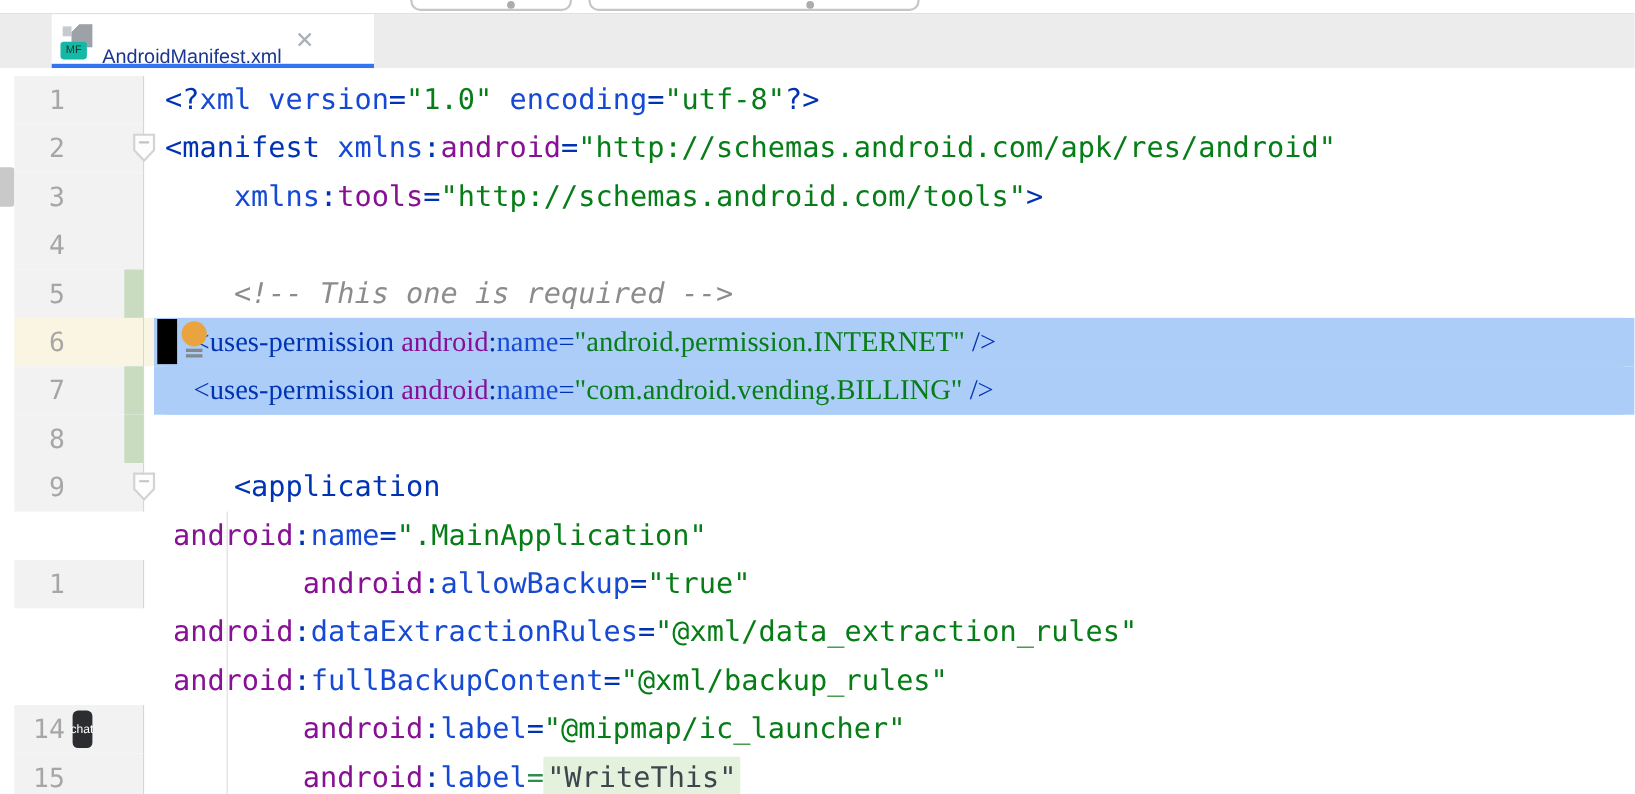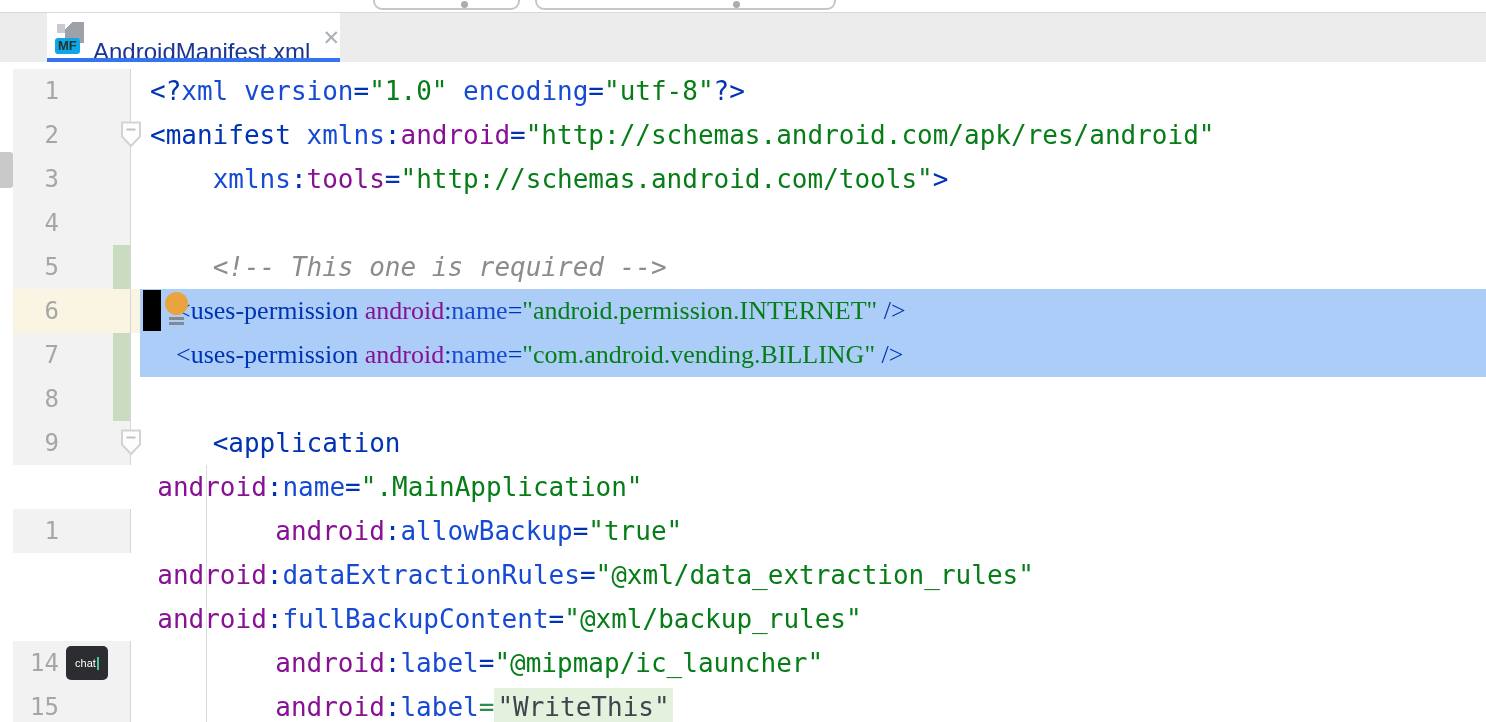--- a/index.html
+++ b/index.html
@@ -16,24 +16,24 @@
 
   
   .tabbar { position:absolute; top:13px; left:0; width:1486px; height:49px; background:#ECECEC; }
   .tab { position:absolute; left:47px; top:0; width:293px; height:49px; background:#FFFFFF;
          display:flex; align-items:center; }
   .tab-underline { position:absolute; left:0; bottom:0; width:293px; height:4px; background:#3574F0; }
   .fileicon { position:relative; width:30px; height:32px; margin-left:8px; flex:0 0 auto; }
   .fileicon .doc { position:absolute; right:1px; top:0; width:19px; height:21px;
                    background:linear-gradient(135deg, transparent 5px, #9CA2A8 5px); }
   .fileicon .doc-fold { position:absolute; left:2px; top:2px; width:8px; height:9px; background:#C7CBCF; }
-  .fileicon .badge { position:absolute; left:0; bottom:0; min-width:24px; height:16px; background:#0ea5e9;
-                     border-radius:3px; color:#20352A; font-size:13px; font-weight:bold;
+  .fileicon .badge { position:absolute; left:0; bottom:0; min-width:24px; height:16px; background:#14b8a6;
+                     border-radius:3px; color:#20352A; font-size:10px; font-weight:normal;
                      display:flex; align-items:center; justify-content:center; padding:0 3px; }
-  .tabtitle { margin-left:8px; font-size:24px; font-weight:500; color:#1B3590; white-space:nowrap;margin-top:28px; }
+  .tabtitle { margin-left:8px; font-size:18px; font-weight:500; color:#1B3590; white-space:nowrap;margin-top:28px; }
   .tabclose { margin-left:12px; color:#ABB0B5; font-size:21px; line-height:21px; cursor:default; }
 
   
   .editor { position:absolute; top:62px; left:0; width:1486px; height:660px; background:#FFFFFF;
             overflow:hidden; padding-left:13px; }
   .edge-block { position:absolute; left:0; top:90px; width:13px; height:36px; background:#C9C9C9;
                 border-radius:0 3px 3px 0; }
   .lines { position:absolute; left:13px; top:7px; width:1473px; }
   .row { display:flex; height:44px; }
   .gutter { position:relative; width:118px; flex:0 0 auto; background:#F2F2F2;
@@ -61,21 +61,21 @@
   .tk-inj     { color:#3C474D; background:#E3F1DD; padding:4px 3px 5px 3px; border-radius:1px; }
 
   
   .caretblock { position:absolute; left:-7px; top:1px; width:18px; height:41px; background:#000000; }
   .bulb { position:absolute; left:15px; top:3px; width:23px; height:31px; }
   .bulb .glass { position:absolute; left:0; top:0; width:23px; height:23px; border-radius:50%; background:#E9A43F; }
   .bulb .base  { position:absolute; left:4px; top:25px; width:15px; height:3px; background:#84898F;
                  box-shadow:0 5px 0 #84898F; }
 
   
-  .chatbadge { position:absolute; left:53px; top:5px; width:42px; height:34px; background:#2B2D30;
+  .chatbadge { position:absolute; left:53px; top:5px; width:18px; height:34px; background:#2B2D30;
                border-radius:5px; color:#FFFFFF; font-size:11px;
                display:flex; align-items:center; justify-content:center; }
   .chatcaret { display:inline-block; width:2px; height:13px; background:#49C99B; margin-left:1px; }
 </style>
 </head>
 <body>
 
 <div class="topstrip">
   <div class="frag frag1"></div>
   <div class="frag frag2"></div>

